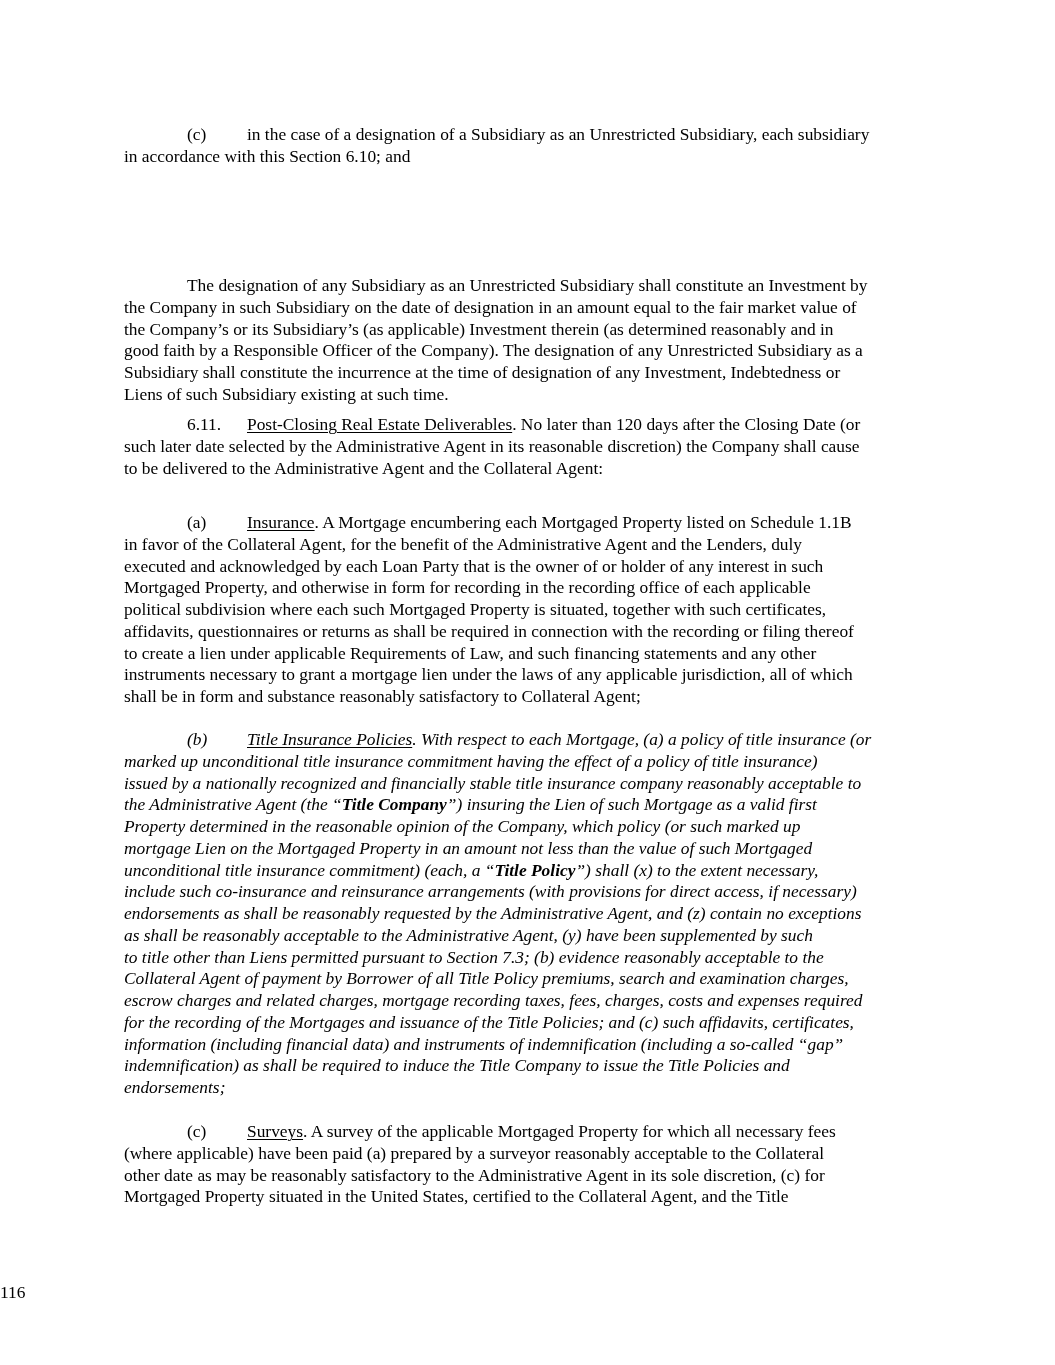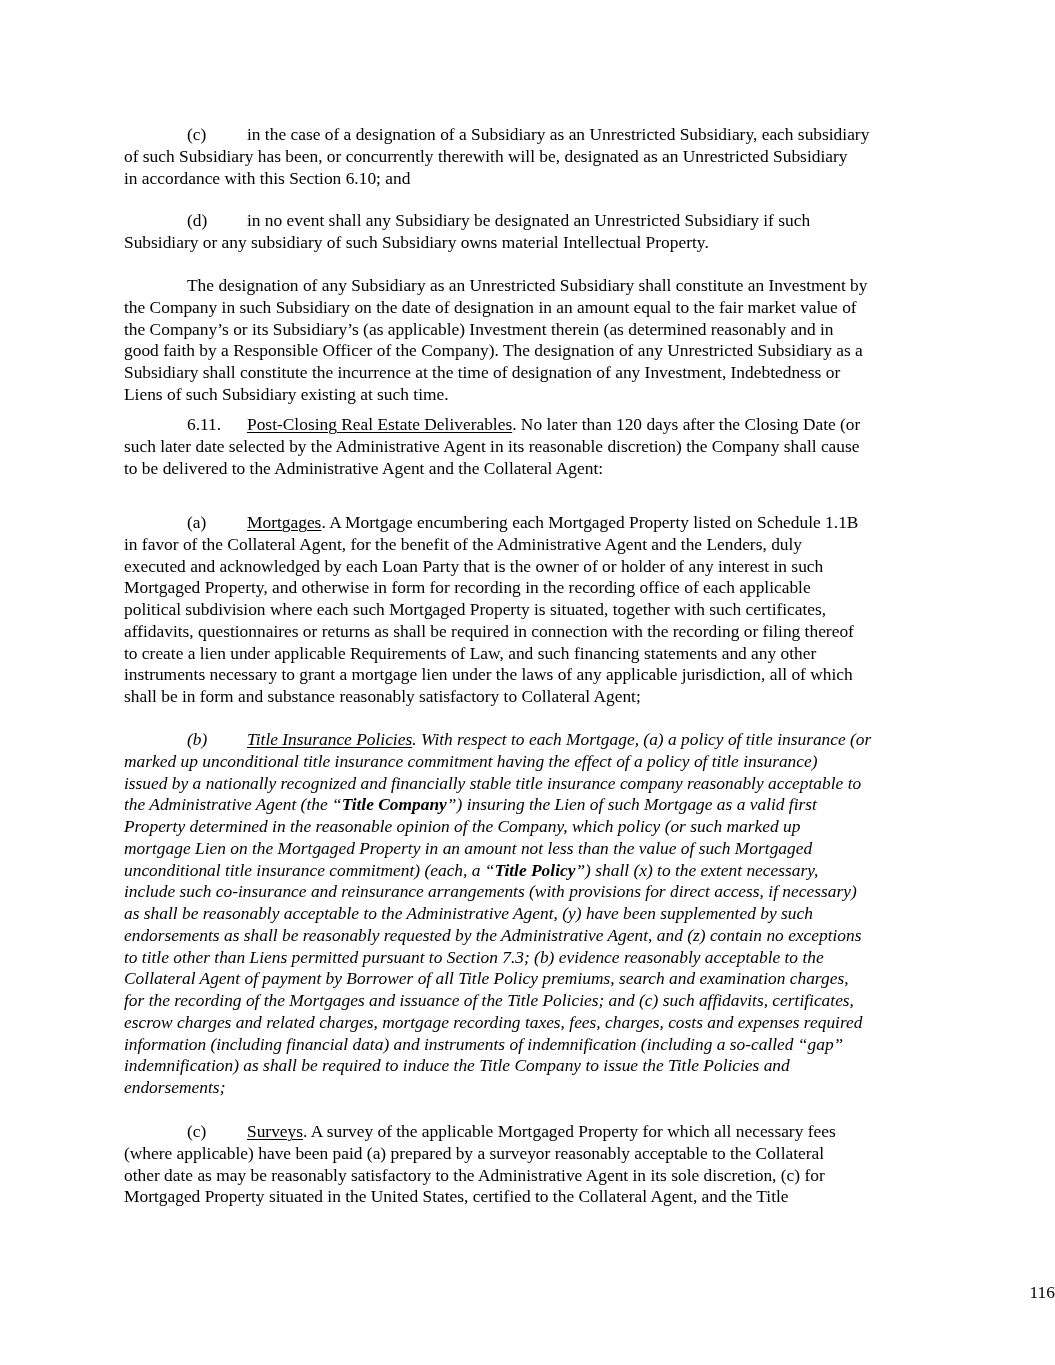--- a/index.html
+++ b/index.html
@@ -7,82 +7,77 @@
     .page {
       position: absolute; left: 0; top: 0; width: 1055px; height: 1365px;
       background: #ffffff; color: #000000;
       font-family: "Liberation Serif", "DejaVu Serif", serif;
       font-size: 17.4px;
     }
     .para { position: absolute; left: 124px; width: 812px; }
     .line { display: block; height: 21.75px; line-height: 21.75px; white-space: nowrap; }
     .u { text-decoration: underline; text-underline-offset: 2px; text-decoration-thickness: 1px; }
     .b { font-weight: bold; }
-    .pagenum { position: absolute; top: 1281px; left: 0; width: 1055px; text-align: right; line-height: 22px; }
+    .pagenum { position: absolute; top: 1281px; left: 0; width: 1055px; text-align: left; line-height: 22px; }
     .lbl { display: inline-block; width: 60px; }
     .indent { display: inline-block; width: 63px; }
   </style>
 </head>
 <body>
 
 <div class="page">
 
   <div class="para" style="top:124px;">
     <span class="line"><span class="indent"></span><span class="lbl">(c)</span><span>in the case of a designation of a Subsidiary as an Unrestricted Subsidiary, each subsidiary</span></span>
-    <span class="line">of such Subsidiary has been, or concurrently therewith will be, designated as an Unrestricted Subsidiary</span>
     <span class="line">in accordance with this Section 6.10; and</span>
   </div>
 
-  <div class="para" style="top:210px;">
-    <span class="line"><span class="indent"></span><span class="lbl">(d)</span><span>in no event shall any Subsidiary be designated an Unrestricted Subsidiary if such</span></span>
-    <span class="line">Subsidiary or any subsidiary of such Subsidiary owns material Intellectual Property.</span>
-  </div>
 
   <div class="para" style="top:275px;">
     <span class="line"><span class="indent"></span><span>The designation of any Subsidiary as an Unrestricted Subsidiary shall constitute an Investment by</span></span>
     <span class="line">the Company in such Subsidiary on the date of designation in an amount equal to the fair market value of</span>
     <span class="line">the Company’s or its Subsidiary’s (as applicable) Investment therein (as determined reasonably and in</span>
     <span class="line">good faith by a Responsible Officer of the Company). The designation of any Unrestricted Subsidiary as a</span>
     <span class="line">Subsidiary shall constitute the incurrence at the time of designation of any Investment, Indebtedness or</span>
     <span class="line">Liens of such Subsidiary existing at such time.</span>
   </div>
 
   <div class="para" style="top:414px;">
     <span class="line"><span class="indent"></span><span class="lbl">6.11.</span><span class="u">Post-Closing Real Estate Deliverables</span><span>. No later than 120 days after the Closing Date (or</span></span>
     <span class="line">such later date selected by the Administrative Agent in its reasonable discretion) the Company shall cause</span>
     <span class="line">to be delivered to the Administrative Agent and the Collateral Agent:</span>
   </div>
 
   <div class="para" style="top:512px;">
-    <span class="line"><span class="indent"></span><span class="lbl">(a)</span><span class="u">Mortgages</span><span>. A Mortgage encumbering each Mortgaged Property listed on Schedule 1.1B</span></span>
+    <span class="line"><span class="indent"></span><span class="lbl">(a)</span><span class="u">Insurance</span><span>. A Mortgage encumbering each Mortgaged Property listed on Schedule 1.1B</span></span>
     <span class="line">in favor of the Collateral Agent, for the benefit of the Administrative Agent and the Lenders, duly</span>
     <span class="line">executed and acknowledged by each Loan Party that is the owner of or holder of any interest in such</span>
     <span class="line">Mortgaged Property, and otherwise in form for recording in the recording office of each applicable</span>
     <span class="line">political subdivision where each such Mortgaged Property is situated, together with such certificates,</span>
     <span class="line">affidavits, questionnaires or returns as shall be required in connection with the recording or filing thereof</span>
     <span class="line">to create a lien under applicable Requirements of Law, and such financing statements and any other</span>
     <span class="line">instruments necessary to grant a mortgage lien under the laws of any applicable jurisdiction, all of which</span>
     <span class="line">shall be in form and substance reasonably satisfactory to Collateral Agent;</span>
   </div>
 
   <div class="para" style="top:729px;font-style:italic;">
     <span class="line"><span class="indent"></span><span class="lbl">(b)</span><span class="u">Title Insurance Policies</span><span>. With respect to each Mortgage, (a) a policy of title insurance (or</span></span>
     <span class="line">marked up unconditional title insurance commitment having the effect of a policy of title insurance)</span>
     <span class="line">issued by a nationally recognized and financially stable title insurance company reasonably acceptable to</span>
     <span class="line"><span>the Administrative Agent (the “</span><span class="b">Title Company</span><span>”) insuring the Lien of such Mortgage as a valid first</span></span>
     <span class="line">Property determined in the reasonable opinion of the Company, which policy (or such marked up</span>
     <span class="line">mortgage Lien on the Mortgaged Property in an amount not less than the value of such Mortgaged</span>
     <span class="line"><span>unconditional title insurance commitment) (each, a “</span><span class="b">Title Policy</span><span>”) shall (x) to the extent necessary,</span></span>
     <span class="line">include such co-insurance and reinsurance arrangements (with provisions for direct access, if necessary)</span>
+    <span class="line">endorsements as shall be reasonably requested by the Administrative Agent, and (z) contain no exceptions</span>
     <span class="line">as shall be reasonably acceptable to the Administrative Agent, (y) have been supplemented by such</span>
-    <span class="line">endorsements as shall be reasonably requested by the Administrative Agent, and (z) contain no exceptions</span>
     <span class="line">to title other than Liens permitted pursuant to Section 7.3; (b) evidence reasonably acceptable to the</span>
     <span class="line">Collateral Agent of payment by Borrower of all Title Policy premiums, search and examination charges,</span>
+    <span class="line">escrow charges and related charges, mortgage recording taxes, fees, charges, costs and expenses required</span>
     <span class="line">for the recording of the Mortgages and issuance of the Title Policies; and (c) such affidavits, certificates,</span>
-    <span class="line">escrow charges and related charges, mortgage recording taxes, fees, charges, costs and expenses required</span>
     <span class="line">information (including financial data) and instruments of indemnification (including a so-called “gap”</span>
     <span class="line">indemnification) as shall be required to induce the Title Company to issue the Title Policies and</span>
     <span class="line">endorsements;</span>
   </div>
 
   <div class="para" style="top:1121px;">
     <span class="line"><span class="indent"></span><span class="lbl">(c)</span><span class="u">Surveys</span><span>. A survey of the applicable Mortgaged Property for which all necessary fees</span></span>
     <span class="line">(where applicable) have been paid (a) prepared by a surveyor reasonably acceptable to the Collateral</span>
     <span class="line">other date as may be reasonably satisfactory to the Administrative Agent in its sole discretion, (c) for</span>
     <span class="line">Mortgaged Property situated in the United States, certified to the Collateral Agent, and the Title</span>

